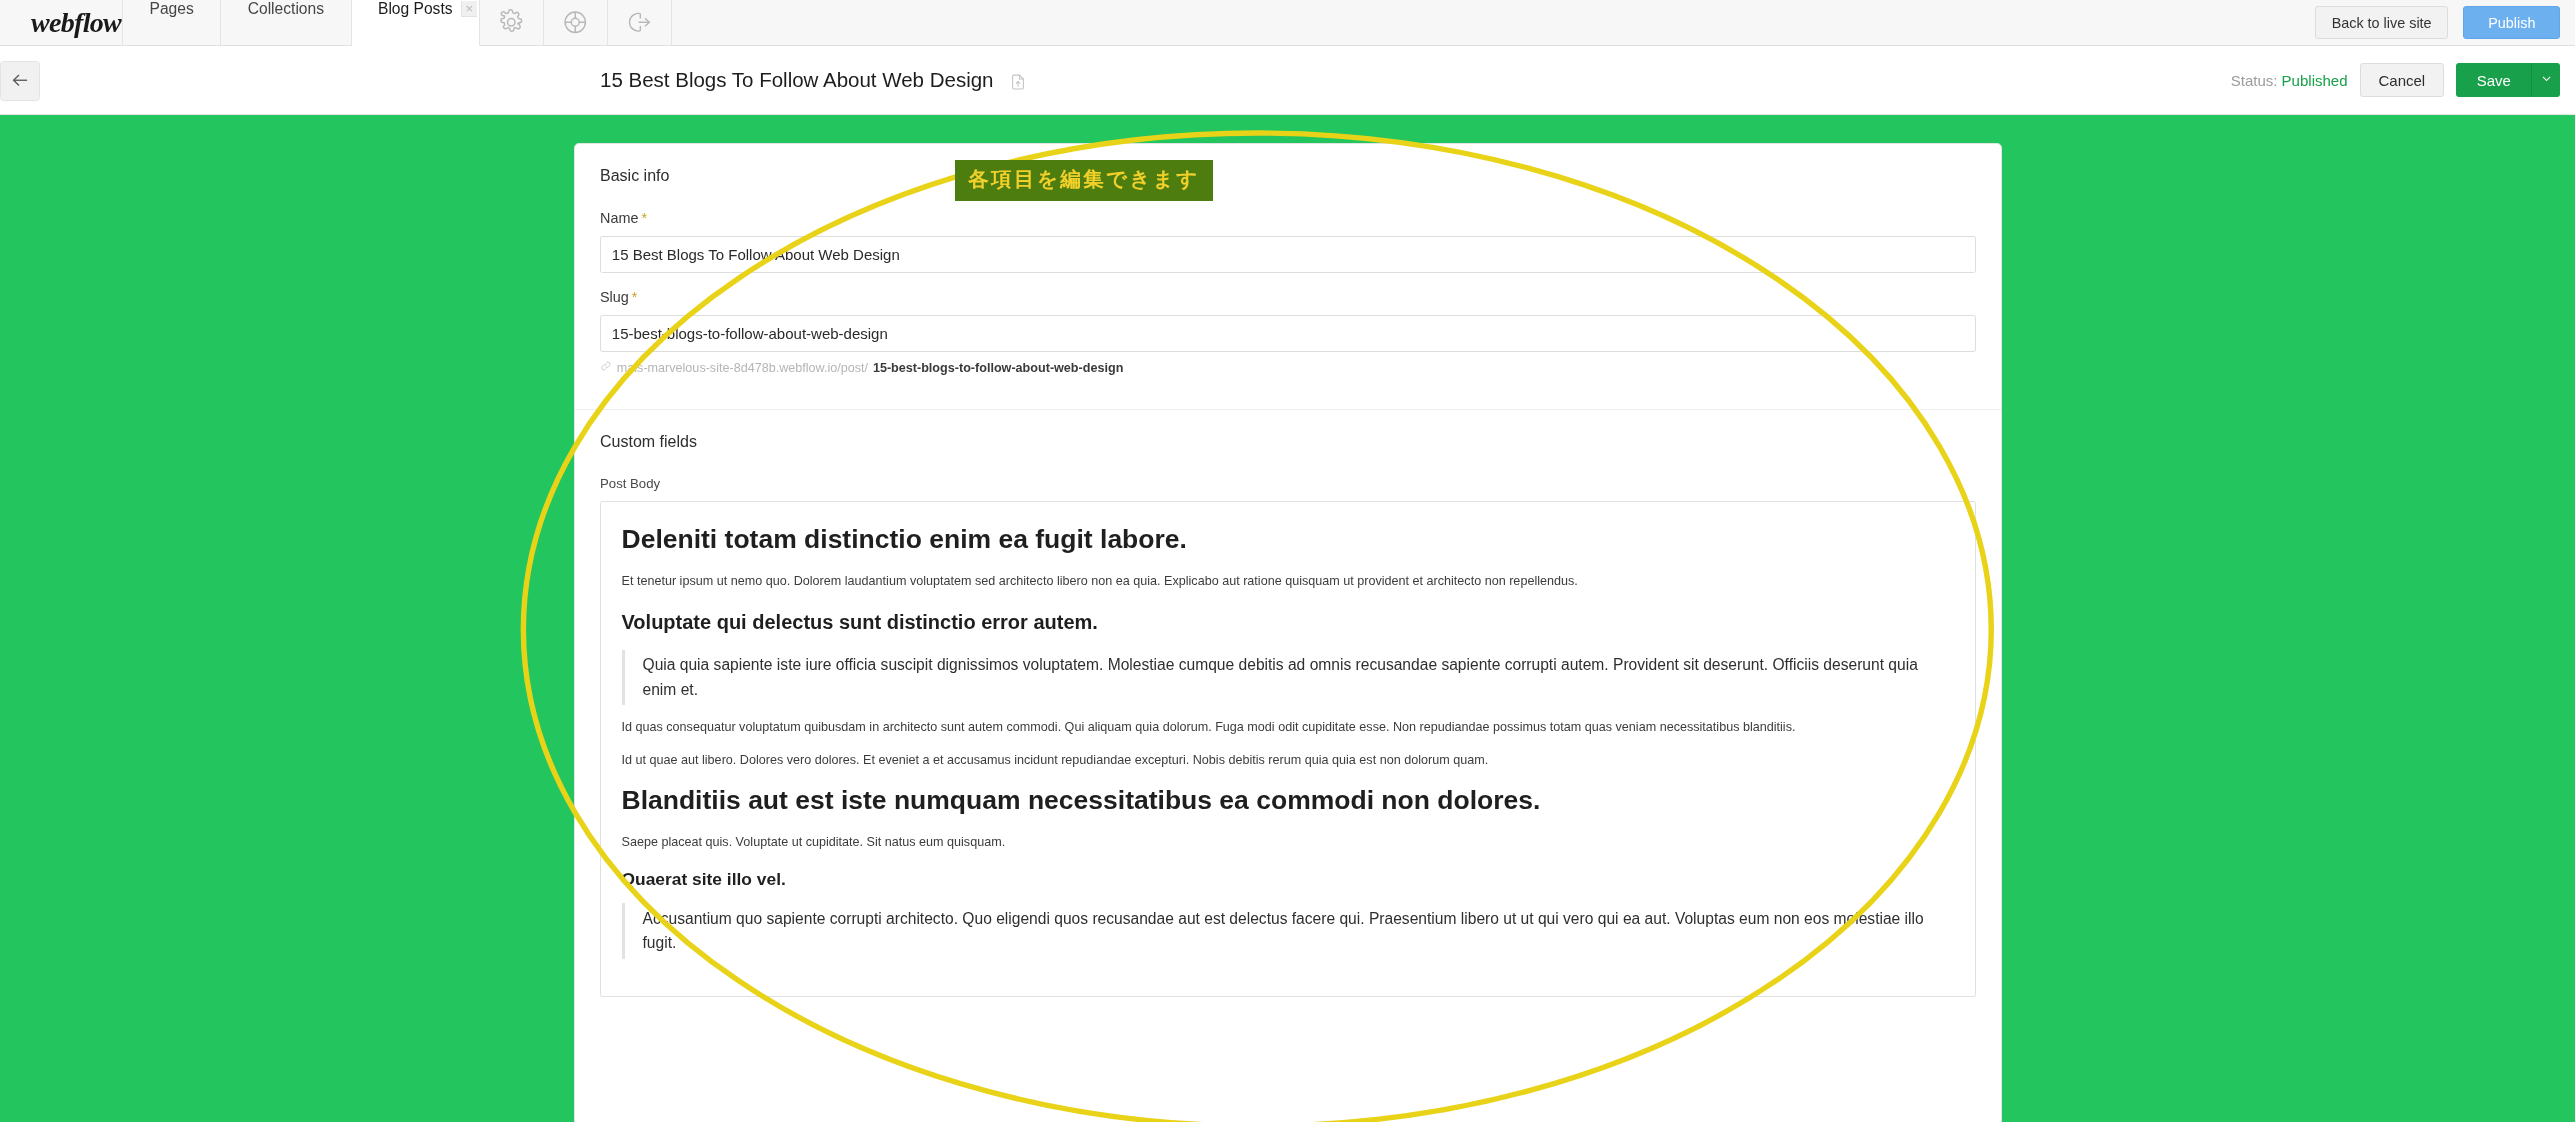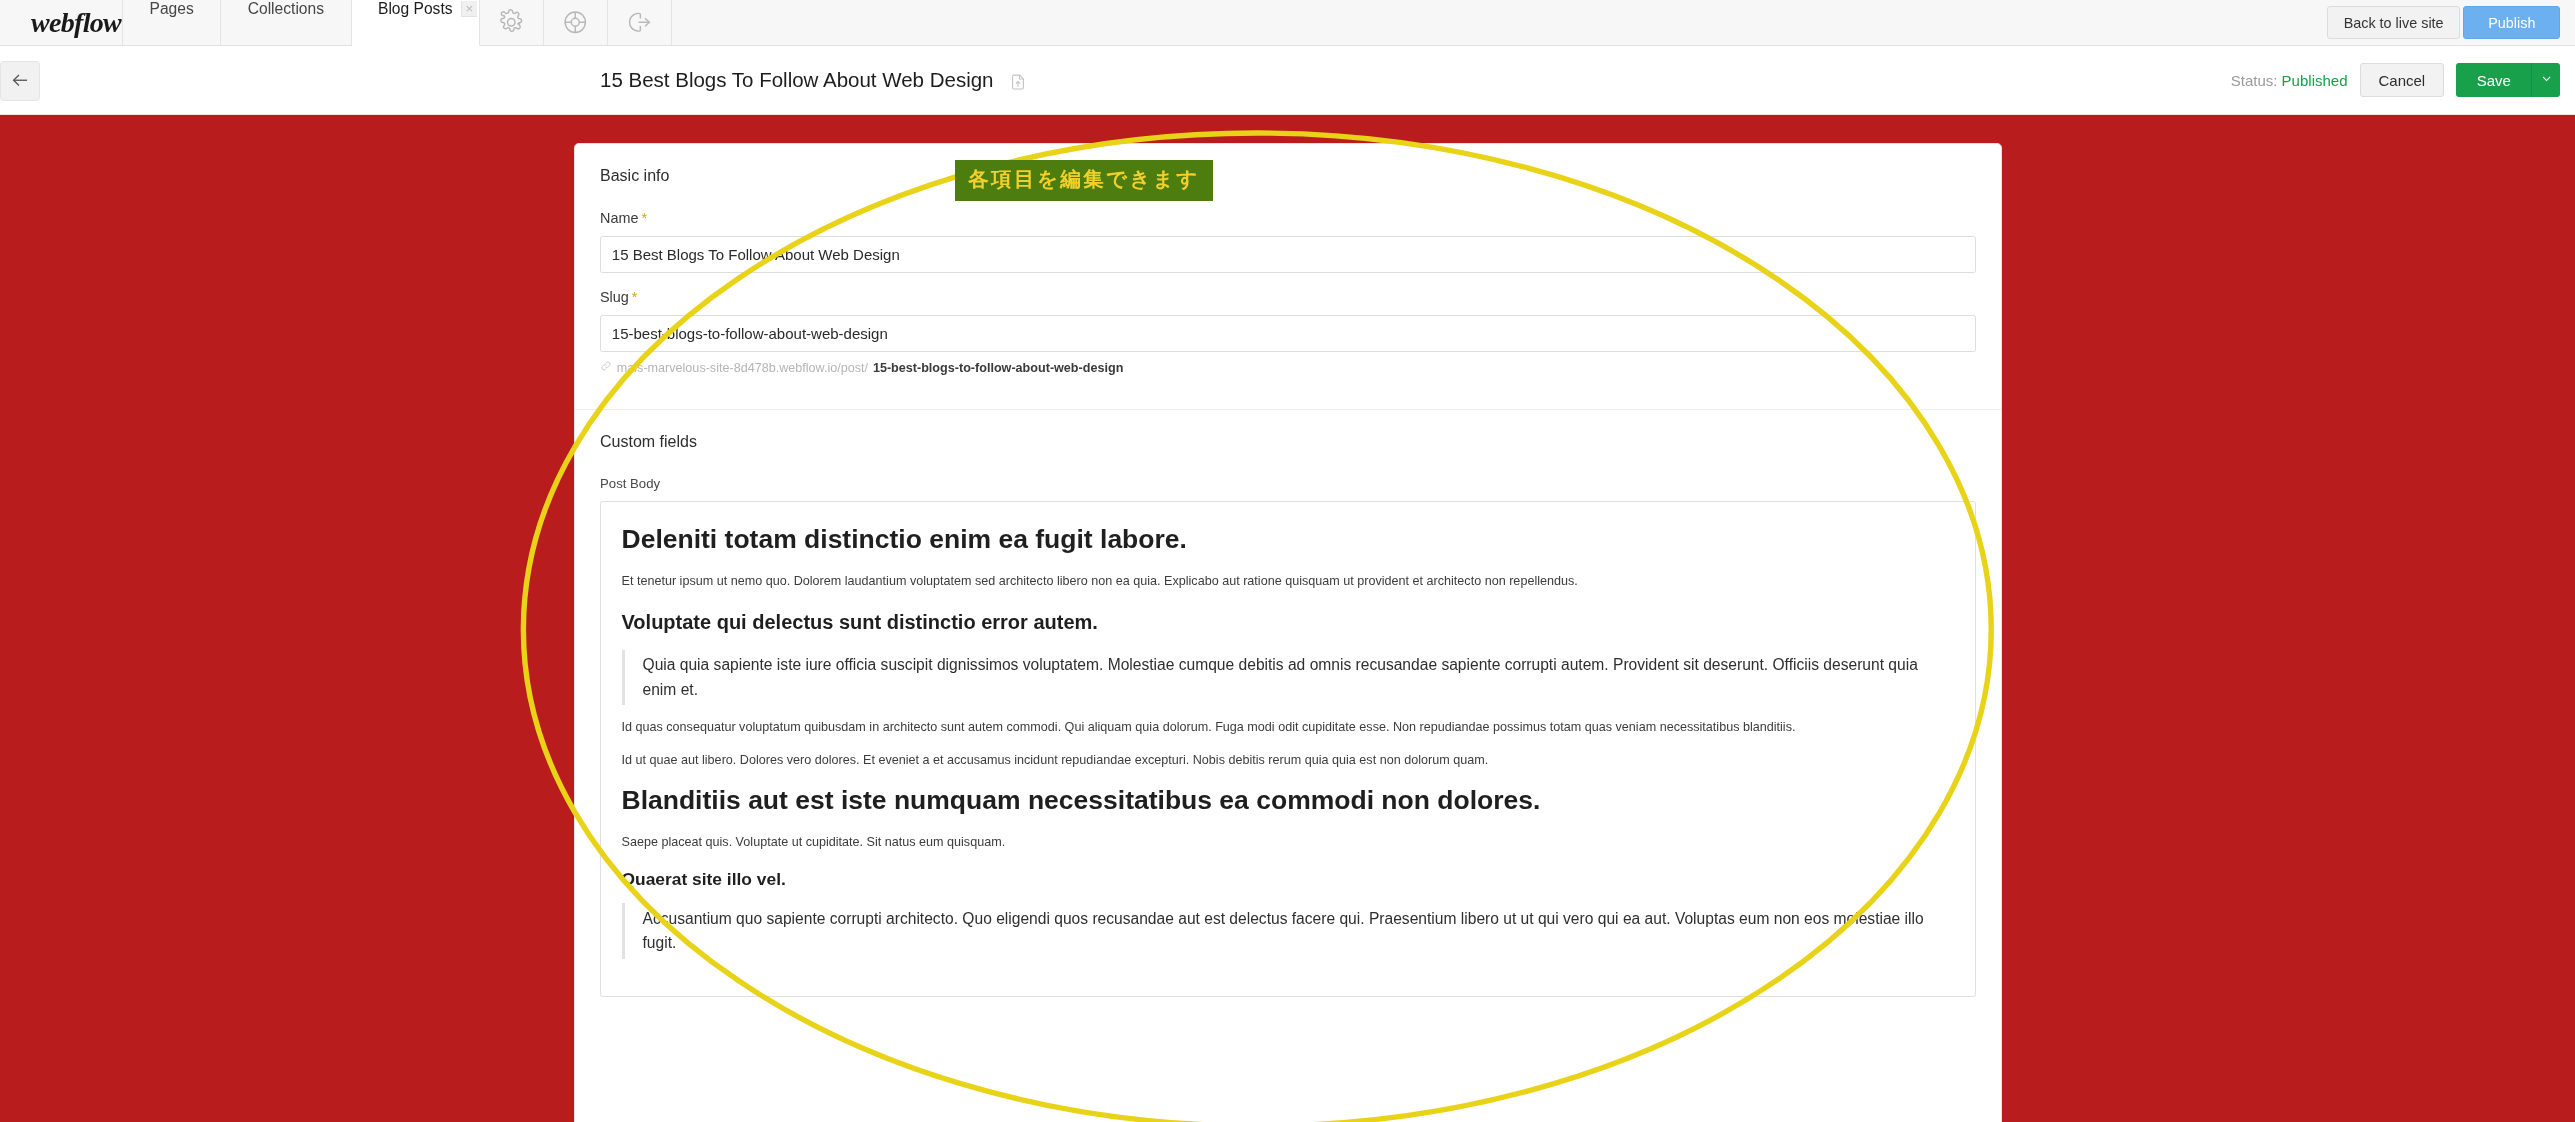--- a/index.html
+++ b/index.html
@@ -74,21 +74,21 @@
     justify-content: center;
     border-right: 0.6px solid #e4e4e4;
     background: #f7f7f7;
     cursor: pointer;
   }
   .iconbtn svg { display: block; }
   .topbar-spacer { flex: 1; background: #f7f7f7; }
   .topbar-right {
     display: flex;
     align-items: center;
-    gap: 3px;
+    gap: 15px;
     padding-right: 15.6px;
     background: #f7f7f7;
   }
   .btn-ghost {
     font-size: 14.4px;
     color: #333;
     background: #f2f2f2;
     border: 0.6px solid #dcdcdc;
     border-radius: 3px;
     padding: 7.2px 15.6px;
@@ -169,21 +169,21 @@
     border-radius: 0 3px 3px 0;
     width: 29px;
     display: flex; align-items: center; justify-content: center;
     cursor: pointer;
   }
 
   
   .page {
     position: relative;
     height: 1008px;
-    background: #b91c1c;
+    background: #22c55e;
     padding-top: 28px;
   }
   .card {
     width: 1428px;
     margin: 0 auto;
     background: #ffffff;
     border: 0.6px solid #e3e3e3;
     border-radius: 4.8px;
     min-height: 1023px;
   }

